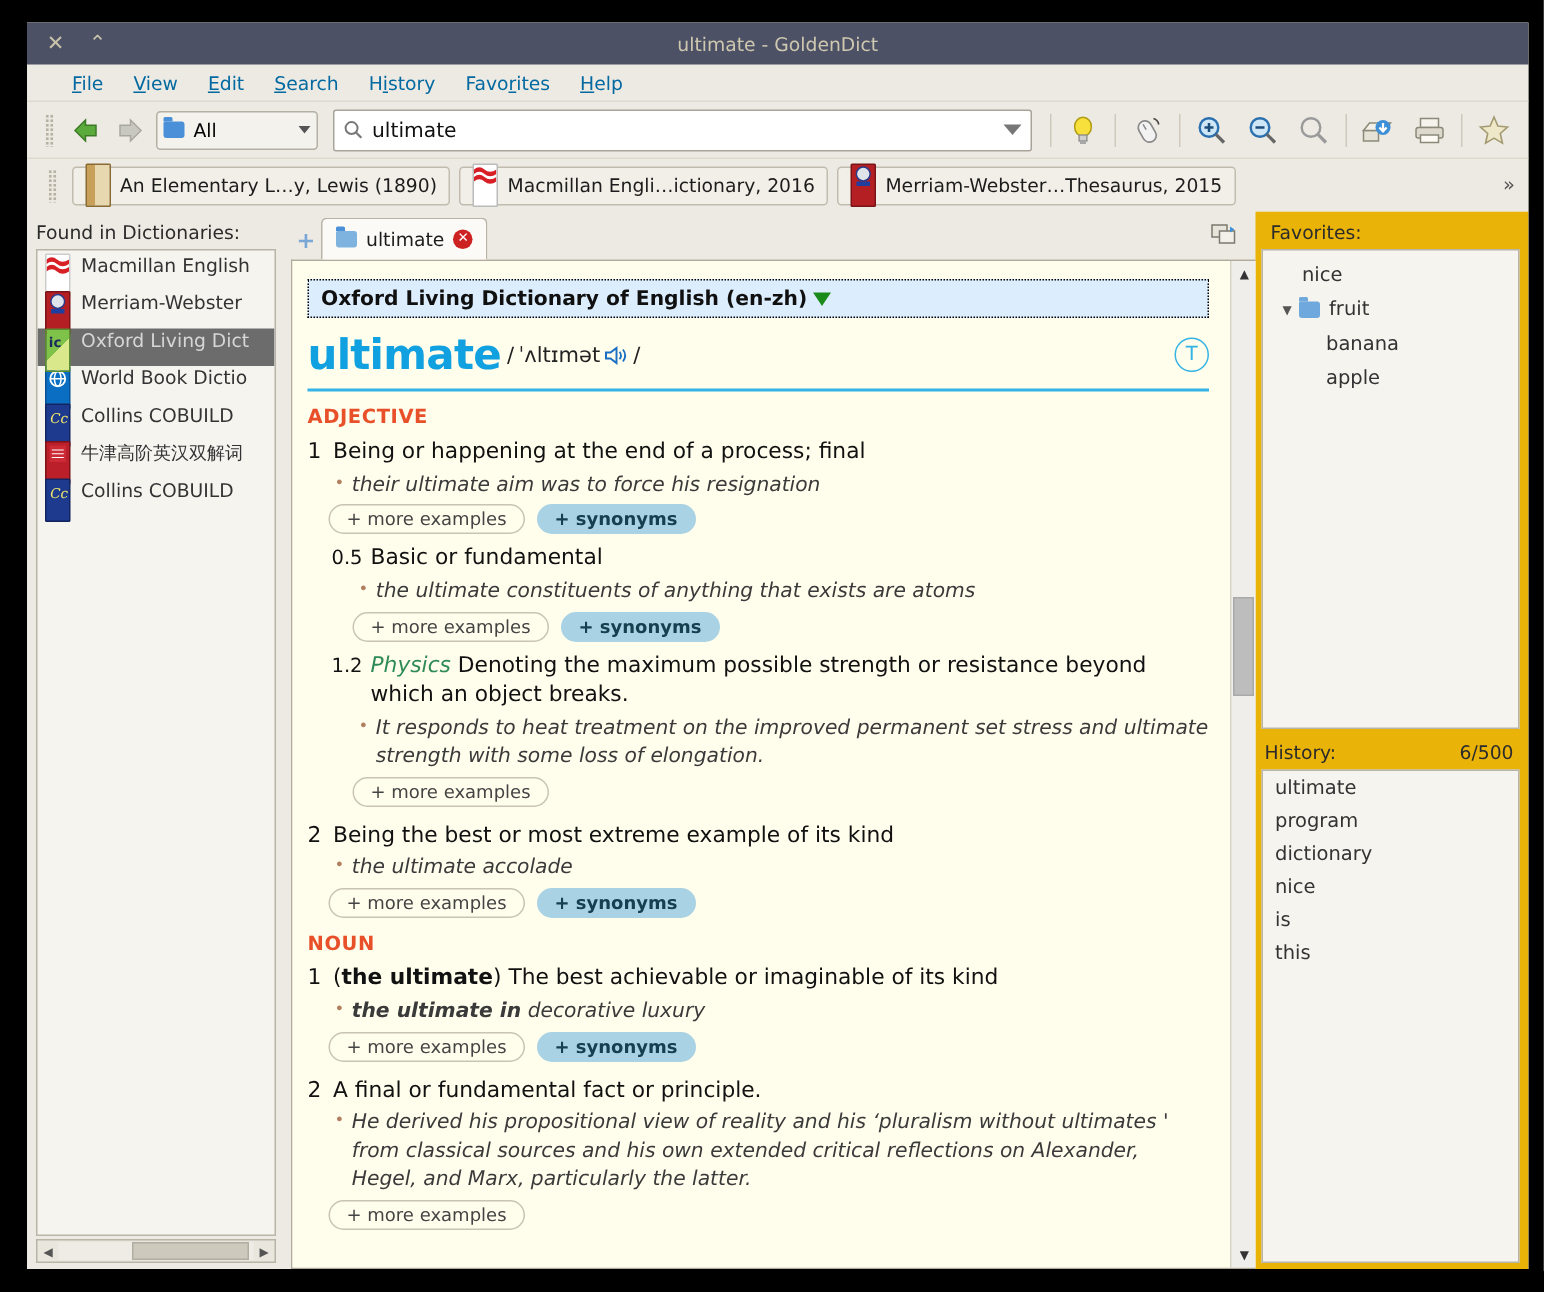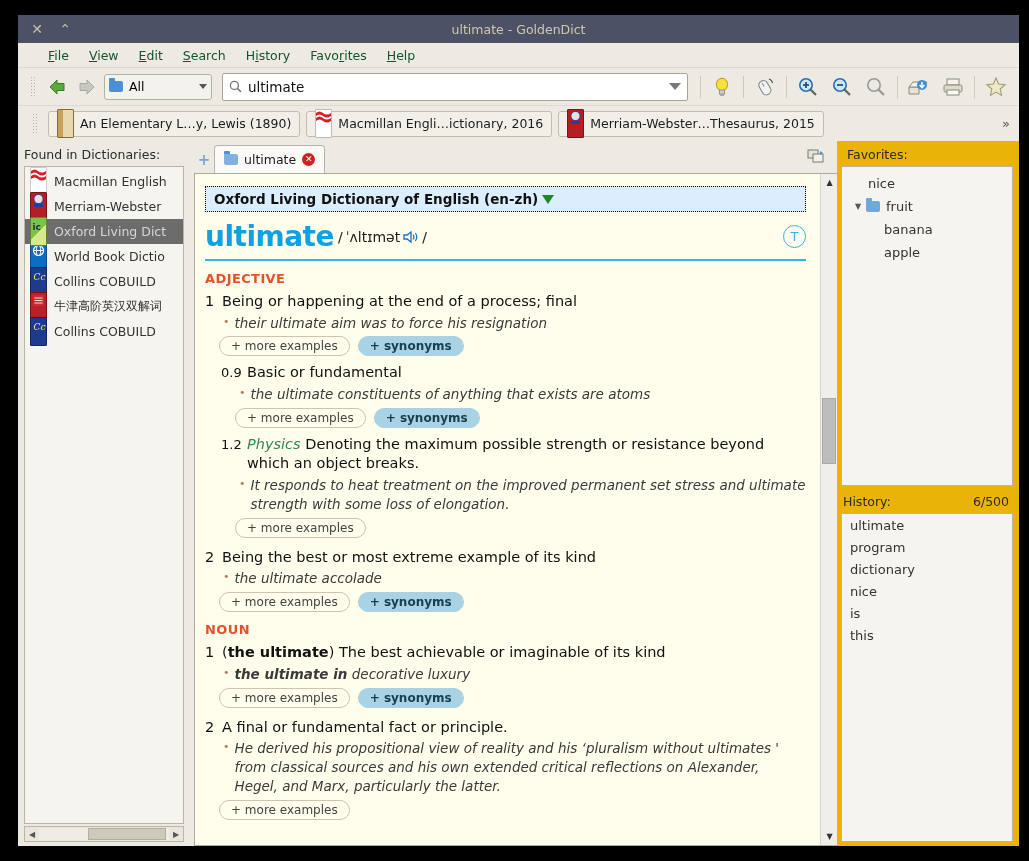--- a/index.html
+++ b/index.html
@@ -33,21 +33,21 @@
   .title-text {
     position: absolute; left: 0; right: 0; text-align: center;
     color: #cfc8b0; font-size: 12.5px; pointer-events: none;
   }
 
   
   .menubar {
     height: 24px; flex: 0 0 24px;
     background: #edeae3;
     display: flex; align-items: center; padding-left: 20px;
-    font-size: 12.5px; color: #14532d;
+    font-size: 12.5px; color: #0369a1;
   }
   .menu-item { padding: 2px 10px; cursor: default; }
   .menu-item u { text-decoration: underline; }
 
   
   .toolbar {
     height: 38px; flex: 0 0 38px;
     background: #edeae3; border-top: 1px solid #dedad0;
     display: flex; align-items: center; padding: 0 8px; gap: 4px;
   }
@@ -96,21 +96,21 @@
 
   
   .main { flex: 1 1 auto; display: flex; min-height: 0; }
 
   
   .leftpanel { width: 172px; flex: 0 0 172px; display: flex; flex-direction: column;
     background: #edeae3; padding: 4px 0 0 0; }
   .panel-title { font-size: 12.5px; color: #2b2b2b; padding: 2px 0 4px 6px; }
   .found-list { flex: 1 1 auto; background: #f6f4ef; border: 1px solid #b9b4a8;
     margin: 0 6px 0 6px; overflow: hidden; padding-top: 2px; }
-  .found-item { display:flex; align-items:center; gap:7px; height:25px;
+  .found-item { display:flex; gap:7px; height:25px;
     padding-left:5px; font-size:12.5px; color:#333; white-space:nowrap; cursor:pointer; }
   .found-item.sel { background: #6c6c6c; color: #d6d6d6; }
   .hscroll { height: 16px; margin: 2px 6px 4px 6px; background:#e9e6de;
     border:1px solid #b9b4a8; display:flex; align-items:center; }
   .hs-arrow { width:14px; text-align:center; font-size:8px; color:#555; }
   .hs-track { flex:1 1 auto; height:12px; position:relative; background:#efece5; }
   .hs-thumb { position:absolute; left:0; top:0; height:12px; width:58%; background:#cec9bd; border:1px solid #b2ada1; }
 
   
   .center { flex: 1 1 auto; display:flex; flex-direction:column; min-width:0;
@@ -462,21 +462,21 @@
           <div class="example">
             <span class="dot">•</span>
             <span>their ultimate aim was to force his resignation</span>
           </div>
           <div class="btnrow">
             <span class="pill">+ more examples</span>
             <span class="pill syn">+ synonyms</span>
           </div>
 
           <div class="subsense">
-            <span class="num">0.9</span>
+            <span class="num">0.5</span>
             <span>Basic or fundamental</span>
           </div>
           <div class="example ind">
             <span class="dot">•</span>
             <span>the ultimate constituents of anything that exists are atoms</span>
           </div>
           <div class="btnrow ind">
             <span class="pill">+ more examples</span>
             <span class="pill syn">+ synonyms</span>
           </div>

